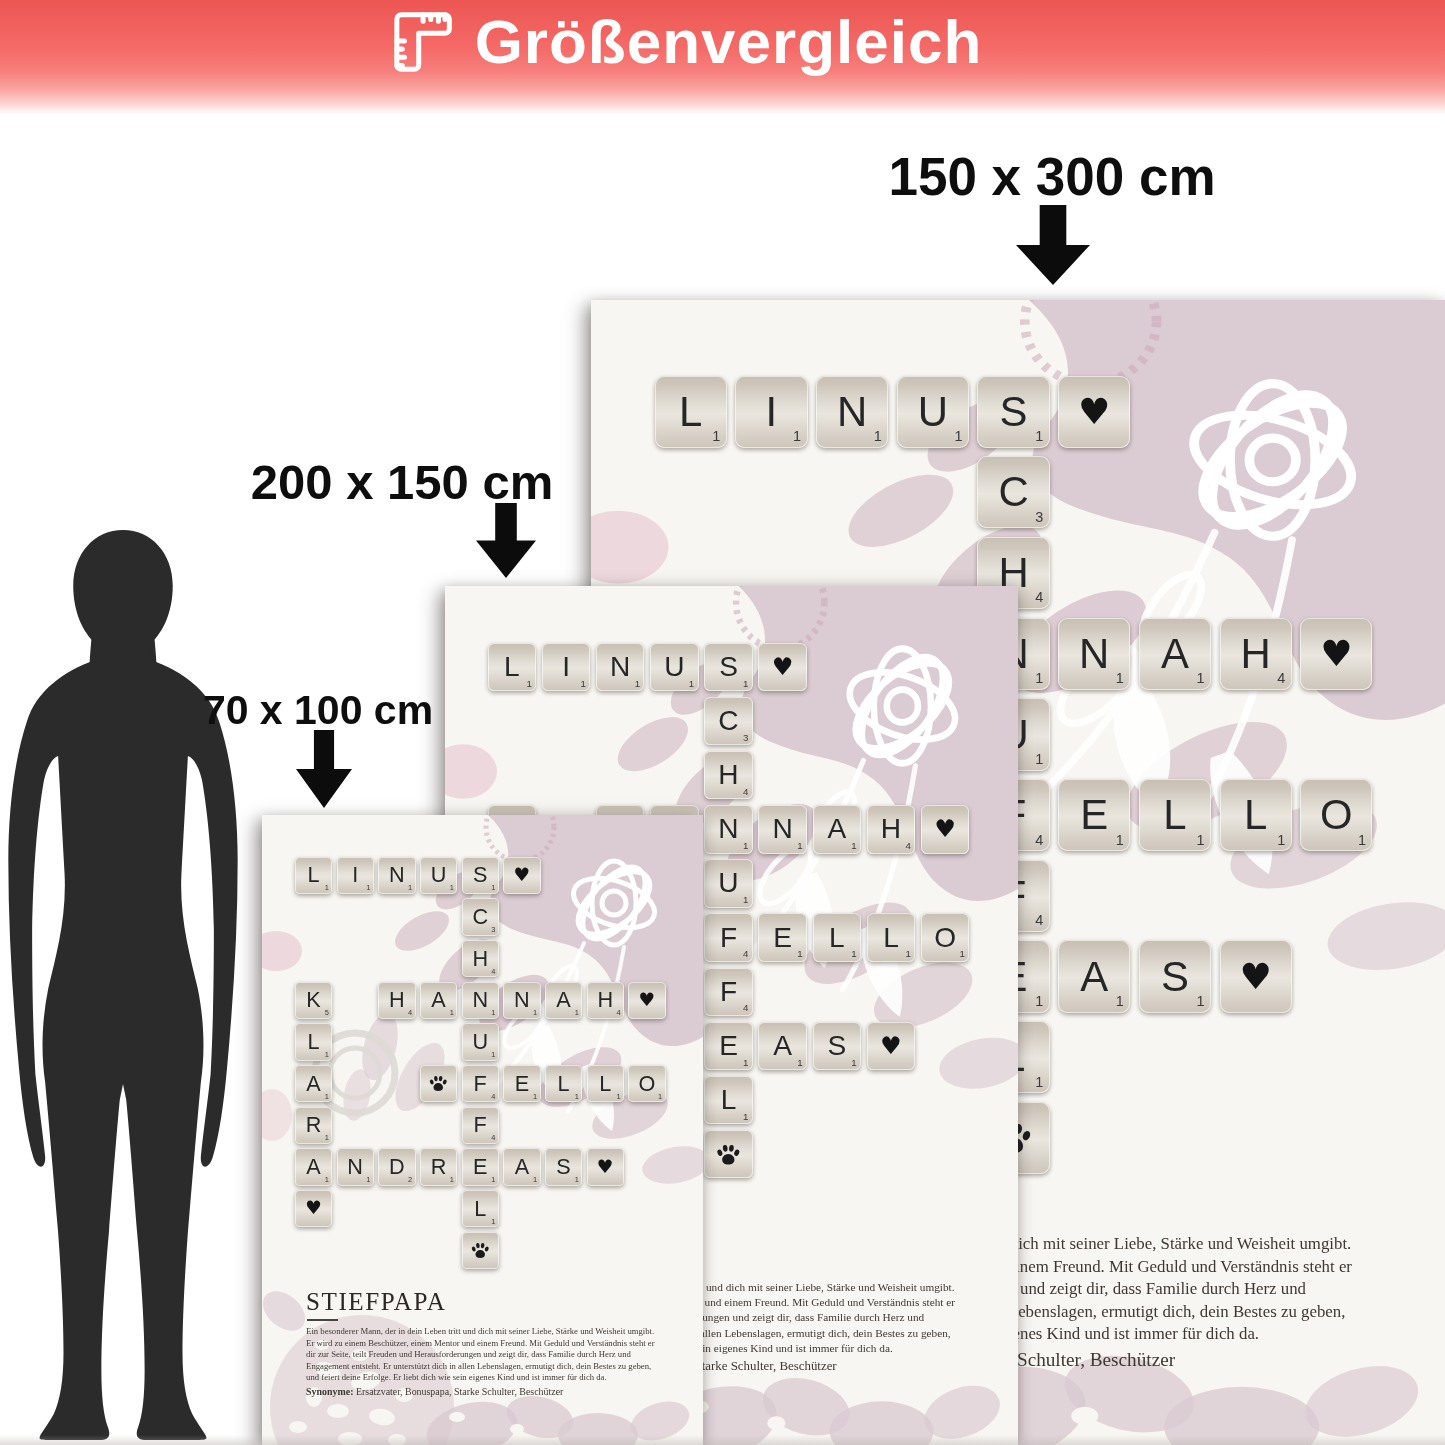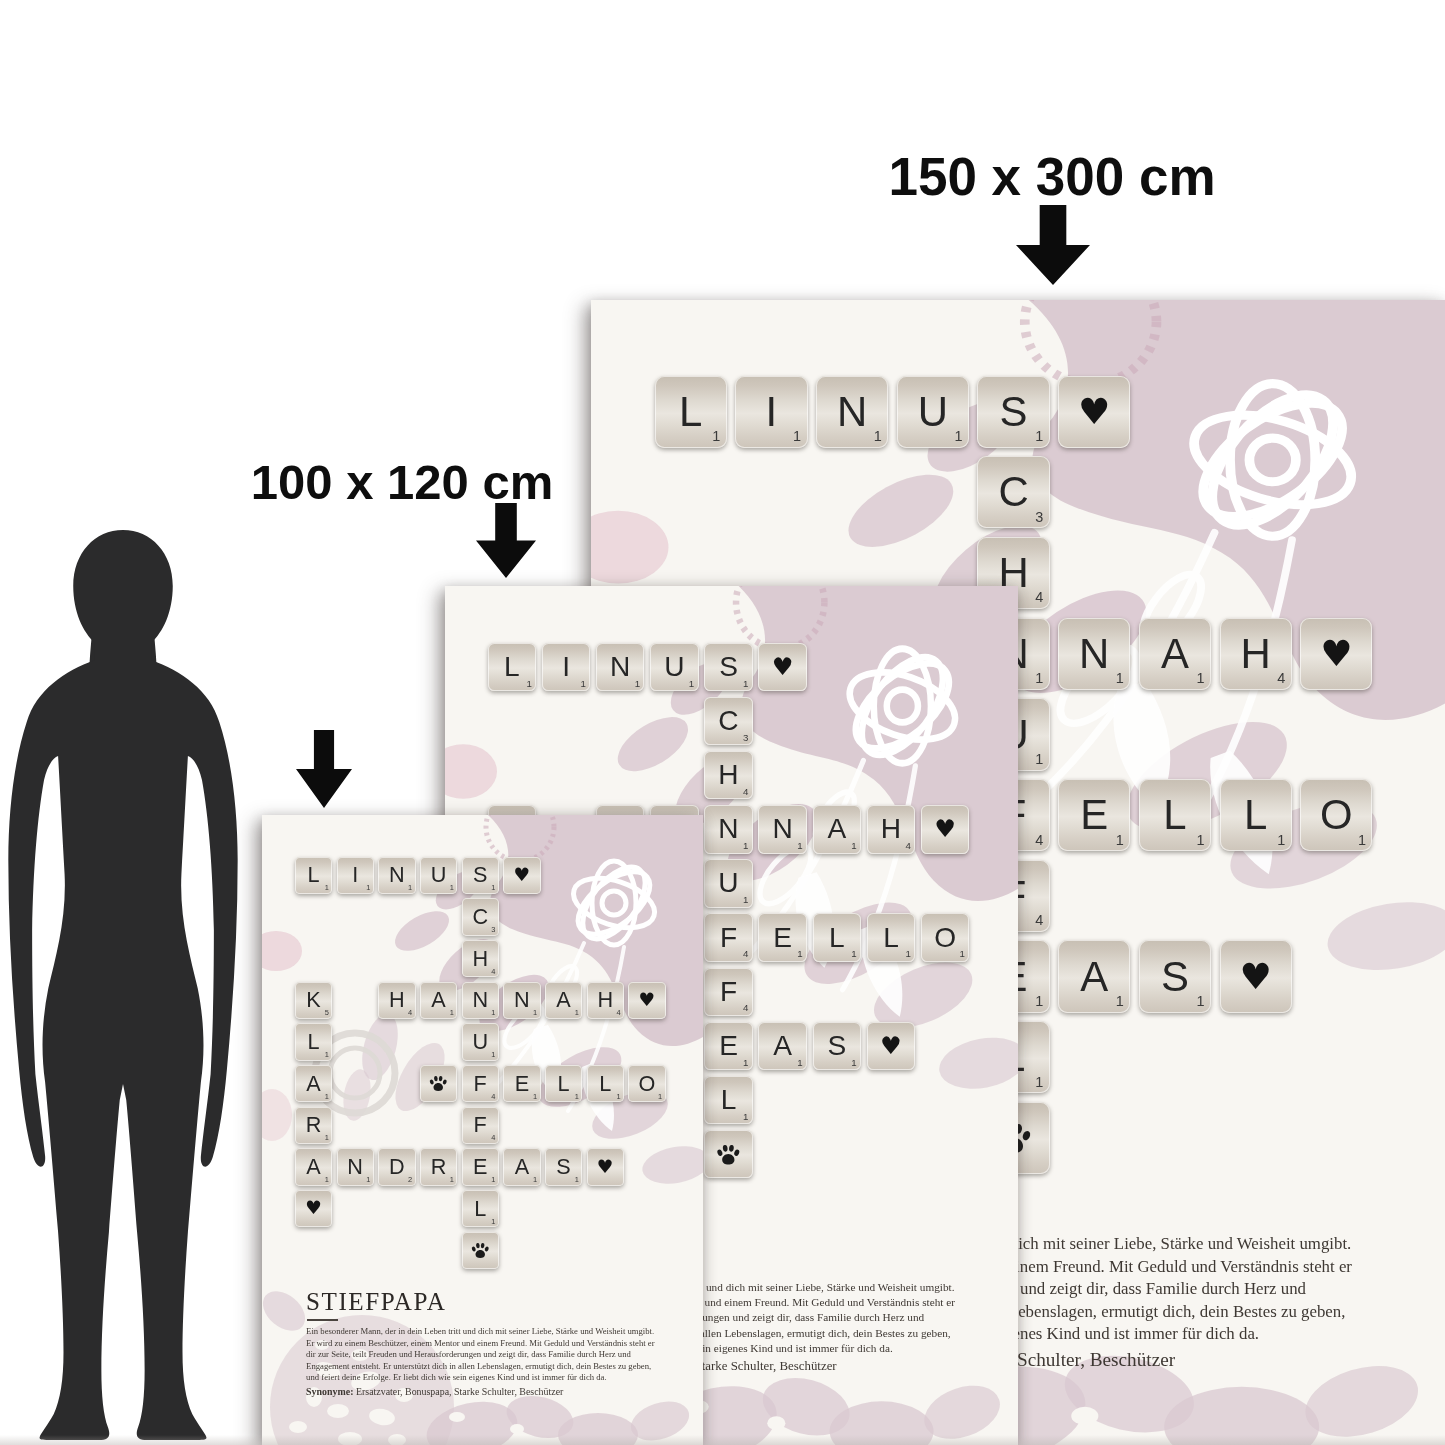--- a/index.html
+++ b/index.html
@@ -45,20 +45,38 @@
 
   .silhouette{position:absolute;left:4px;top:528px;width:238px;height:912px;z-index:4}
   .bottom-fade{position:absolute;left:0;right:0;bottom:0;height:10px;z-index:7;
     background:linear-gradient(180deg,rgba(185,180,177,0),rgba(185,180,177,.45))}
 </style>
 </head>
 <body>
 
 <div id="stage">
 
+  <header class="banner">
+    <div class="banner-inner">
+      <svg width="70" height="70" viewBox="0 0 64 64">
+        <g fill="none" stroke="#ffffff" stroke-width="4.6" stroke-linecap="round" stroke-linejoin="round">
+          <path d="M13,7 h40 a4,4 0 0 1 4,4 v9 a4,4 0 0 1 -4,4 h-24 v29 a4,4 0 0 1 -4,4 h-12 a4,4 0 0 1 -4,-4 v-42 a4,4 0 0 1 4,-4 z"></path>
+          <path d="M9,31 h7"></path>
+            <path d="M9,38.5 h5"></path>
+            <path d="M9,46 h7"></path>
+            <path d="M9,53.5 h5"></path>
+          <path d="M33,7 v6"></path>
+            <path d="M40,7 v4.5"></path>
+            <path d="M47,7 v6"></path>
+            <path d="M53,7 v4.5"></path>
+        </g>
+      </svg>
+      <span class="banner-title">Größenvergleich</span>
+    </div>
+  </header>
 
   <svg class="silhouette" viewBox="0 0 220 912" preserveAspectRatio="none">
     <g fill="#2b2b2c">
       <path d="M84,80 C79,122 77,162 78,198 L86,200 C86,164 89,124 94,88 Z"></path>
       <path d="M136,80 C141,122 143,162 142,198 L134,200 C134,164 131,124 126,88 Z"></path>
       <path d="M110,2
         C84,2 64,25 64,58 C64,84 73,104 84,115 L84,132
         C56,143 30,162 21,194
         C10,230 4,280 4,332 C4,402 8,472 14,542
         C17,577 21,607 27,629 C31,643 39,641 38,628
@@ -797,19 +815,20 @@
       <div class="def-title" style="font-size: 25.137px;">STIEFPAPA</div>
       <div class="def-underline" style="width: 30.87px; height: 1.9845px; margin: 3.528px 0px 5.292px 1px;"></div>
       <p class="def-body" style="font-size: 8.6877px;">Ein besonderer Mann, der in dein Leben tritt und dich mit seiner Liebe, Stärke und Weisheit umgibt. Er wird zu einem Beschützer, einem Mentor und einem Freund. Mit Geduld und Verständnis steht er dir zur Seite, teilt Freuden und Herausforderungen und zeigt dir, dass Familie durch Herz und Engagement entsteht. Er unterstützt dich in allen Lebenslagen, ermutigt dich, dein Bestes zu geben, und feiert deine Erfolge. Er liebt dich wie sein eigenes Kind und ist immer für dich da.</p>
       <p class="def-syn" style="font-size: 9.9225px;"><b>Synonyme:</b> <span>Ersatzvater, Bonuspapa, Starke Schulter, Beschützer</span></p>
     </div>
   </div>
 
   <div class="size-label lbl-large">150 x 300 cm</div>
   <div class="arrow arr-large"></div>
 
-  <div class="size-label lbl-medium">100 x 120 cm</div>
+  <div class="size-label lbl-medium">200 x 150 cm</div>
   <div class="arrow arr-medium"></div>
 
+  <div class="size-label lbl-small">70 x 100 cm</div>
   <div class="arrow arr-small"></div>
 
   <div class="bottom-fade"></div>
 </div>
 
 </body></html>

